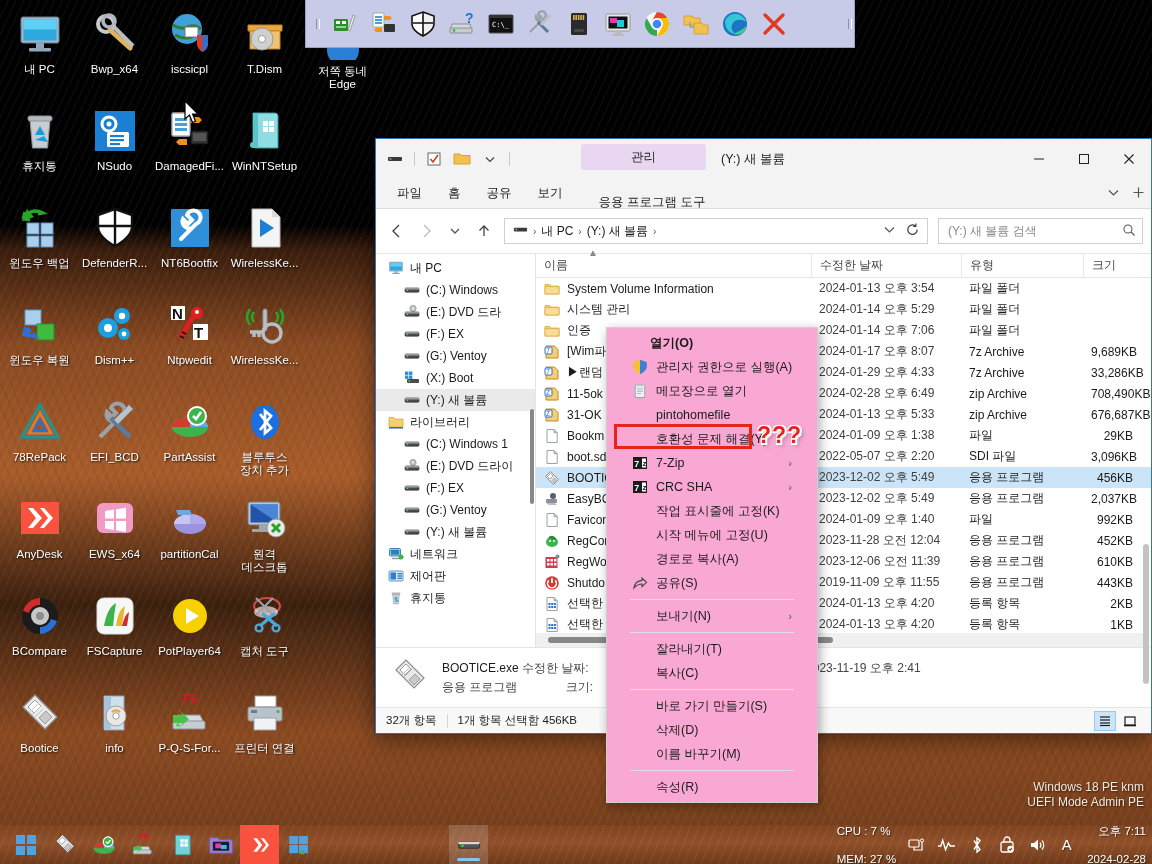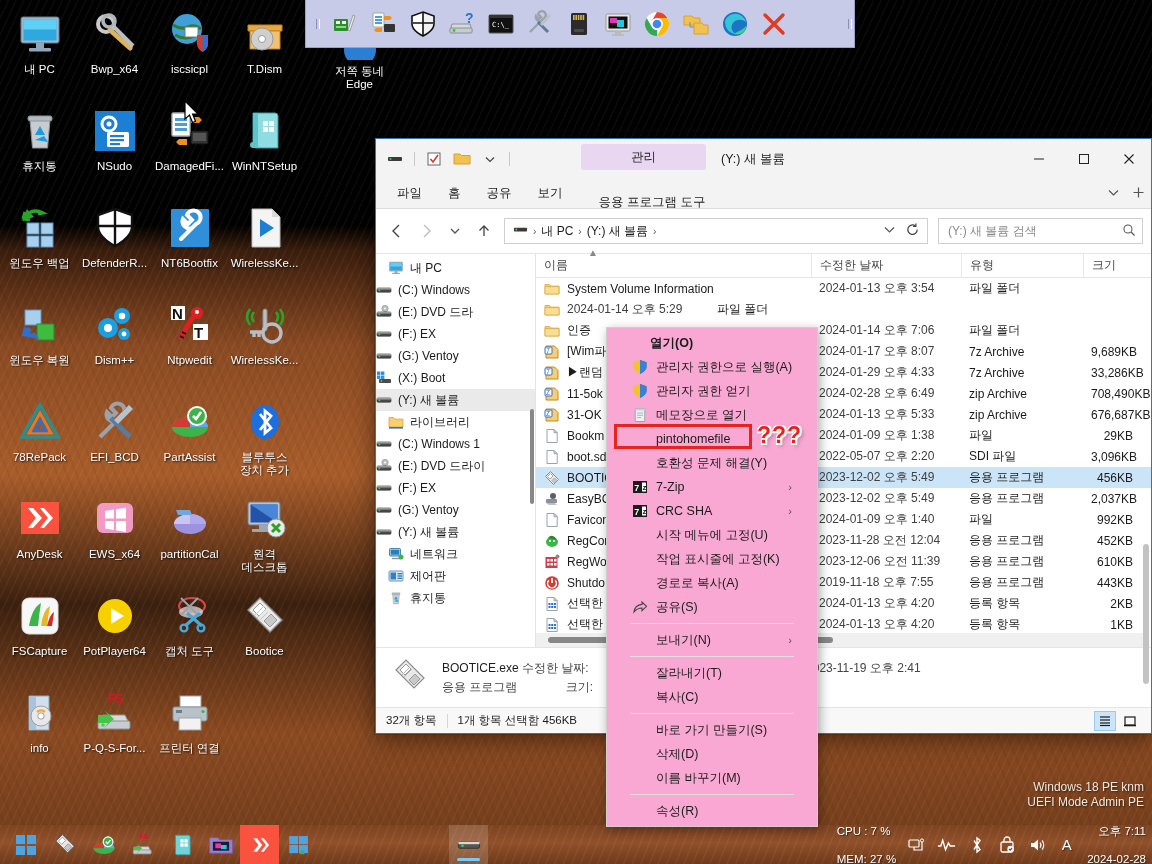--- a/index.html
+++ b/index.html
@@ -112,27 +112,27 @@
   .exp-body { flex:1; display:flex; min-height:0; border-top:1px solid #e4e4e4; }
 
   .navpane {
     width:160px; background:#fff; border-right:1px solid #e4e4e4;
     overflow:hidden; padding-top:3px; position:relative;
   }
   .nrow { height:22px; display:flex; align-items:center; gap:6px; font-size:12px; color:#1b1b1b; white-space:nowrap; }
   .nrow.sel { background:#eaeaea; }
   .nrow .nico { width:16px; height:16px; display:flex; align-items:center; justify-content:center; flex:0 0 16px;}
   .nrow.lvl0 { padding-left:12px; }
-  .nrow.lvl1 { }
+  .nrow.lvl1 { padding-left:28px; }
   .navscroll { position:absolute; right:1px; top:155px; width:4px; height:95px; background:#888; border-radius:2px;}
 
   .listpane { flex:1; display:flex; flex-direction:column; min-width:0; position:relative; background:#fff;}
   .colhdr { height:24px; display:flex; align-items:center; border-bottom:1px solid #e4e4e4; font-size:12px; color:#444; position:relative;}
   .colhdr .ch { padding-left:8px; position:relative; height:24px; display:flex; align-items:center; }
-  .colhdr .ch + .ch { border-left:1px solid #e8e8e8; }
+  .colhdr .ch + .ch { border-left:1px solid #e8e8e8;font-family:Liberation Serif, serif; }
   .sortarrow { position:absolute; left:52px; top:-7px; color:#888; font-size:10px;}
 
   .frow { height:21px; display:flex; align-items:center; font-size:12px; color:#1b1b1b; }
   .frow.sel { background:#cce4f7; }
   .frow .fico { width:16px; height:16px; margin:0 7px 0 8px; display:flex; align-items:center; justify-content:center; flex:0 0 16px;}
   .frow .fname { flex:0 0 252px; white-space:nowrap; overflow:hidden; }
   .frow .fdate { flex:0 0 150px; color:#404040; }
   .frow .ftype { flex:0 0 122px; color:#1b1b1b; }
   .frow .fsize { flex:1; text-align:right; padding-right:18px; color:#1b1b1b; }
 
@@ -497,20 +497,32 @@
             <circle cx="34" cy="32" r="9" fill="#eaeaea" stroke="#9a9a9a"></circle>
             <path d="M30 28 l8 8 m0 -8 l-8 8" stroke="#2aa32a" stroke-width="3"></path>
           </svg>
         </div>
         <div class="lbl">원격
 데스크톱</div>
       </div>
       <div class="dicon">
         <div class="glyph">
           <svg width="46" height="46" viewBox="0 0 46 46">
+            <circle cx="23" cy="23" r="18" fill="#1b1b1b"></circle>
+            <circle cx="23" cy="23" r="9" fill="#c9c9c9"></circle>
+            <circle cx="23" cy="23" r="4" fill="#8d8d8d"></circle>
+            <path d="M6 18 A18 18 0 0 1 23 5 L23 12 A11 11 0 0 0 12 20 Z" fill="#d22a2a"></path>
+            <path d="M40 28 A18 18 0 0 1 23 41 L23 34 A11 11 0 0 0 34 26 Z" fill="#2a6fd2"></path>
+          </svg>
+        </div>
+        <div class="lbl">BCompare</div>
+      </div>
+      <div class="dicon">
+        <div class="glyph">
+          <svg width="46" height="46" viewBox="0 0 46 46">
             <rect x="5" y="5" width="36" height="36" rx="7" fill="#f7f7f7" stroke="#ddd"></rect>
             <path d="M12 33 q3 -18 12 -23 q-2 12 -3 23 Z" fill="#3bb44a"></path>
             <path d="M24 33 q2 -16 9 -20 q-2 12 -3 20 Z" fill="#e8b62a"></path>
             <path d="M30 33 q3 -12 7 -14 q-1 8 -2 14 Z" fill="#d22a2a"></path>
           </svg>
         </div>
         <div class="lbl">FSCapture</div>
       </div>
       <div class="dicon">
         <div class="glyph">
@@ -577,21 +589,21 @@
             <rect x="6" y="17" width="34" height="14" rx="2" fill="#b9c2c9" stroke="#8d9499"></rect>
             <rect x="12" y="28" width="22" height="12" fill="#f2f2f2" stroke="#9aa3ab"></rect>
             <rect x="9" y="20" width="6" height="3" fill="#6d7d8a"></rect>
             <circle cx="36" cy="21.5" r="1.6" fill="#3bb44a"></circle>
           </svg>
         </div>
         <div class="lbl">프린터 연결</div>
       </div>
     </div>
 
-  <div class="dicon" style="position:absolute; left:322px; top:34px; height:70px;">
+  <div class="dicon" style="position:absolute; left:305px; top:34px; height:70px;">
     <div class="glyph" style="height:20px;overflow:hidden;">
       <svg width="38" height="38" viewBox="0 0 38 38">
           <circle cx="19" cy="19" r="16" fill="#2a7fd4"></circle>
         </svg>
     </div>
     <div class="lbl">저쪽 동네
 Edge</div>
   </div>
 
   <div id="sysinfo">
@@ -1045,20 +1057,21 @@
             <span class="ftype">파일 폴더</span>
             <span class="fsize"></span>
           </div>
           <div class="frow">
             <span class="fico">
               <svg width="16" height="16" viewBox="0 0 16 16">
                 <path d="M1 3.5 h4.6 l1.3 1.6 H15 V13 H1 Z" fill="#f6cf72" stroke="#d8a73a" stroke-width=".8"></path>
                 <path d="M1 5.6 h14 V13 H1 Z" fill="#fbdc94" stroke="#d8a73a" stroke-width=".7"></path>
               </svg>
             </span>
+            <span class="fname">시스템 관리</span>
             <span class="fdate">2024-01-14 오후 5:29</span>
             <span class="ftype">파일 폴더</span>
             <span class="fsize"></span>
           </div>
           <div class="frow">
             <span class="fico">
               <svg width="16" height="16" viewBox="0 0 16 16">
                 <path d="M1 3.5 h4.6 l1.3 1.6 H15 V13 H1 Z" fill="#f6cf72" stroke="#d8a73a" stroke-width=".8"></path>
                 <path d="M1 5.6 h14 V13 H1 Z" fill="#fbdc94" stroke="#d8a73a" stroke-width=".7"></path>
               </svg>
@@ -1218,21 +1231,21 @@
           </div>
           <div class="frow">
             <span class="fico">
               <svg width="16" height="16" viewBox="0 0 16 16">
                 <circle cx="8" cy="8" r="6.8" fill="#d23b32"></circle>
                 <path d="M8 3.2 V8" stroke="#fff" stroke-width="1.8"></path>
                 <path d="M4.8 5.4 a4.4 4.4 0 1 0 6.4 0" stroke="#fff" stroke-width="1.6" fill="none"></path>
               </svg>
             </span>
             <span class="fname">Shutdo</span>
-            <span class="fdate">2019-11-18 오후 7:55</span>
+            <span class="fdate">2019-11-09 오후 11:55</span>
             <span class="ftype">응용 프로그램</span>
             <span class="fsize">443KB</span>
           </div>
           <div class="frow">
             <span class="fico">
               <svg width="16" height="16" viewBox="0 0 16 16">
                 <path d="M3 1.5 h7 l3.2 3.2 V14.5 H3 Z" fill="#fff" stroke="#9aa3ab"></path>
                 <path d="M10 1.5 v3.2 h3.2 Z" fill="#e0e4e8" stroke="#9aa3ab"></path>
                 <g fill="#2f6fd0">
                   <rect x="4.5" y="7" width="2" height="2"></rect>
@@ -1335,31 +1348,20 @@
           <path d="M8 1 L14.5 3.2 V8 C14.5 12 8 15 8 15 Z" fill="#2f6fd0"></path>
           <path d="M1.5 3.2 L8 1 V15 C8 15 1.5 12 1.5 8 Z" fill="#f2c230"></path>
           <path d="M8 1 L14.5 3.2 V8 C14.5 12 8 15 8 15 Z" fill="#3b7fd8"></path>
         </svg>
       </span>
       <span class="mtxt">관리자 권한으로 실행(A)</span>
     </div>
     <div class="mi">
       <span class="mico">
         <svg width="16" height="16" viewBox="0 0 16 16">
-          <path d="M8 1 L14.5 3.2 V8 C14.5 12 8 15 8 15 C8 15 1.5 12 1.5 8 V3.2 Z" fill="#f2c230"></path>
-          <path d="M8 1 L14.5 3.2 V8 C14.5 12 8 15 8 15 Z" fill="#2f6fd0"></path>
-          <path d="M1.5 3.2 L8 1 V15 C8 15 1.5 12 1.5 8 Z" fill="#f2c230"></path>
-          <path d="M8 1 L14.5 3.2 V8 C14.5 12 8 15 8 15 Z" fill="#3b7fd8"></path>
-        </svg>
-      </span>
-      <span class="mtxt">관리자 권한 얻기</span>
-    </div>
-    <div class="mi">
-      <span class="mico">
-        <svg width="16" height="16" viewBox="0 0 16 16">
           <path d="M3.2 1.5 h9.6 v13 h-9.6 Z" fill="#f0f0f0" stroke="#9aa3ab"></path>
           <path d="M3.2 1.5 h9.6 v2 h-9.6 Z" fill="#c8d0d8"></path>
           <g stroke="#9aa3ab" stroke-width=".8">
             <path d="M5 6 h6"></path>
             <path d="M5 8.3 h6"></path>
             <path d="M5 10.6 h4"></path>
           </g>
         </svg>
       </span>
       <span class="mtxt">메모장으로  열기</span>
@@ -1391,25 +1393,25 @@
           <text x="2.2" y="11.5" font-size="9" font-weight="bold" fill="#fff" font-family="sans-serif">7</text>
           <rect x="10" y="3.5" width="4" height="9" fill="#fff"></rect>
           <text x="10.4" y="11" font-size="8" font-weight="bold" fill="#1b1b1b" font-family="sans-serif">z</text>
         </svg>
       </span>
       <span class="mtxt">CRC SHA</span>
       <span class="arrow">›</span>
     </div>
     <div class="mi">
       <span class="mico"></span>
+      <span class="mtxt">작업 표시줄에 고정(K)</span>
+    </div>
+    <div class="mi">
+      <span class="mico"></span>
       <span class="mtxt">시작 메뉴에 고정(U)</span>
-    </div>
-    <div class="mi">
-      <span class="mico"></span>
-      <span class="mtxt">작업 표시줄에 고정(K)</span>
     </div>
     <div class="mi">
       <span class="mico"></span>
       <span class="mtxt">경로로 복사(A)</span>
     </div>
     <div class="mi">
       <span class="mico">
         <svg width="16" height="16" viewBox="0 0 16 16">
           <path d="M2 13 q1 -7 8 -7.6 V3 L14.5 7.3 L10 11.6 V9 Q5 9.2 2 13 Z" fill="none" stroke="#444" stroke-width="1.1"></path>
         </svg>

